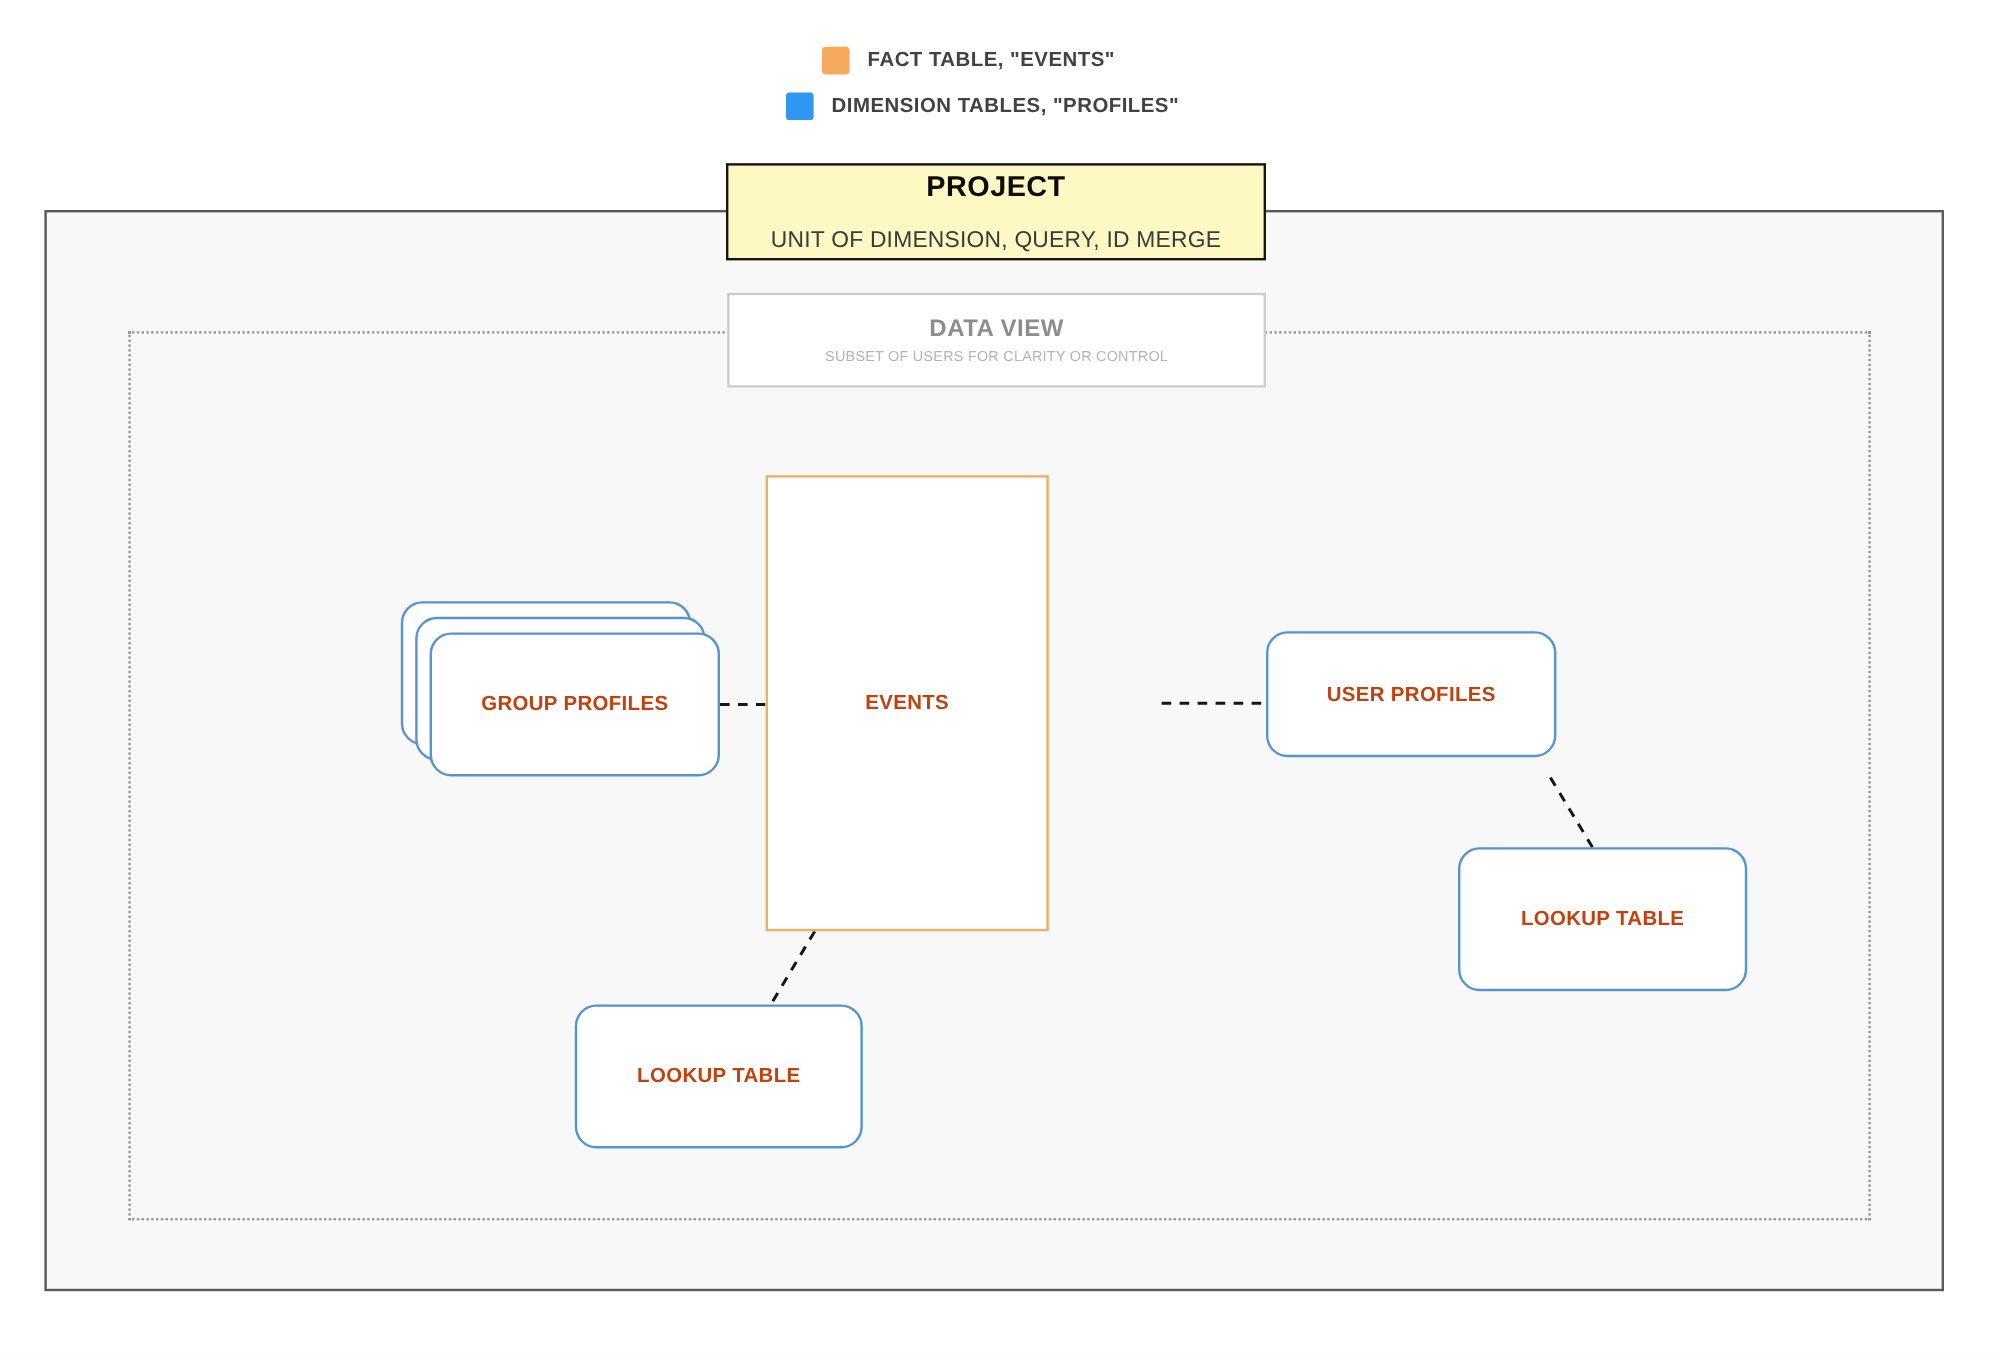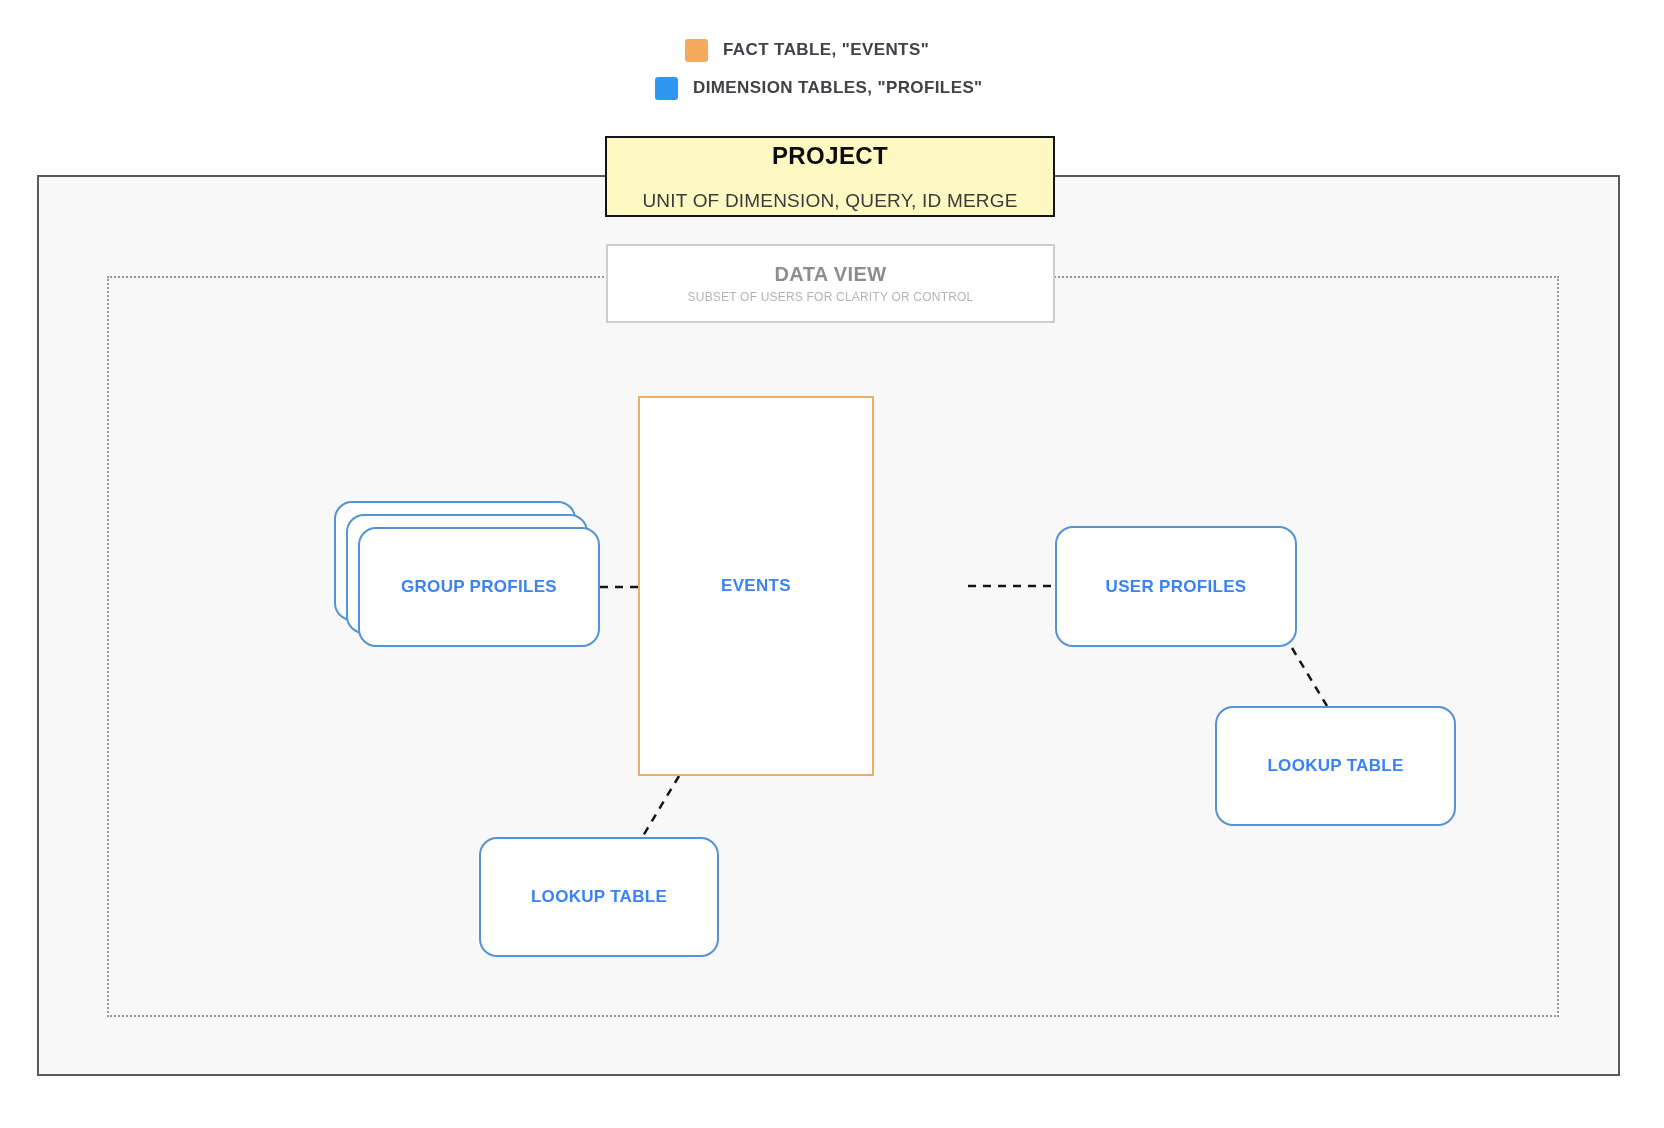--- a/index.html
+++ b/index.html
@@ -45,30 +45,30 @@
     display: flex; flex-direction: column; align-items: center; justify-content: center; gap: 4px;
   }
   .dataview-title { font-size: 20px; font-weight: bold; color: #8d8d8f; letter-spacing: 0.4px; }
   .dataview-subtitle { font-size: 12px; color: #b4b4b6; letter-spacing: 0.2px; }
 
   
   .connectors { position: absolute; left: 0; top: 0; width: 1664px; height: 1128px; z-index: 3; }
   .connectors line { stroke: #151515; stroke-width: 2.5; stroke-dasharray: 8 7; }
 
   
-  .node-label { font-size: 17px; font-weight: bold; color: #3b82f6; letter-spacing: 0.3px; white-space: nowrap; }
+  .node-label { font-size: 17px; font-weight: bold; color: #c2410c; letter-spacing: 0.3px; white-space: nowrap; }
 
   .events-box {
     position: absolute; left: 638px; top: 396px; width: 236px; height: 380px;
     border: 2px solid #ebaf68; background: #ffffff; z-index: 4;
     display: flex; align-items: center; justify-content: center;
   }
 
   .card {
-    position: absolute; width: 242px; height: 121px;
+    position: absolute; width: 242px; height: 105px;
     border: 2px solid #5494d2; border-radius: 18px; background: #ffffff; z-index: 4;
     display: flex; align-items: center; justify-content: center;
   }
   .group-card-back  { left: 334px; top: 501px; height: 120px; }
   .group-card-mid   { left: 346px; top: 514px; height: 120px; z-index: 4; }
   .group-card-front { left: 358px; top: 527px; height: 120px; z-index: 5; }
   .user-profiles    { left: 1055px; top: 526px; }
   .lookup-left      { left: 479px;  top: 837px; width: 240px; height: 120px; }
   .lookup-right     { left: 1215px; top: 706px; width: 241px; height: 120px; }
 </style>

